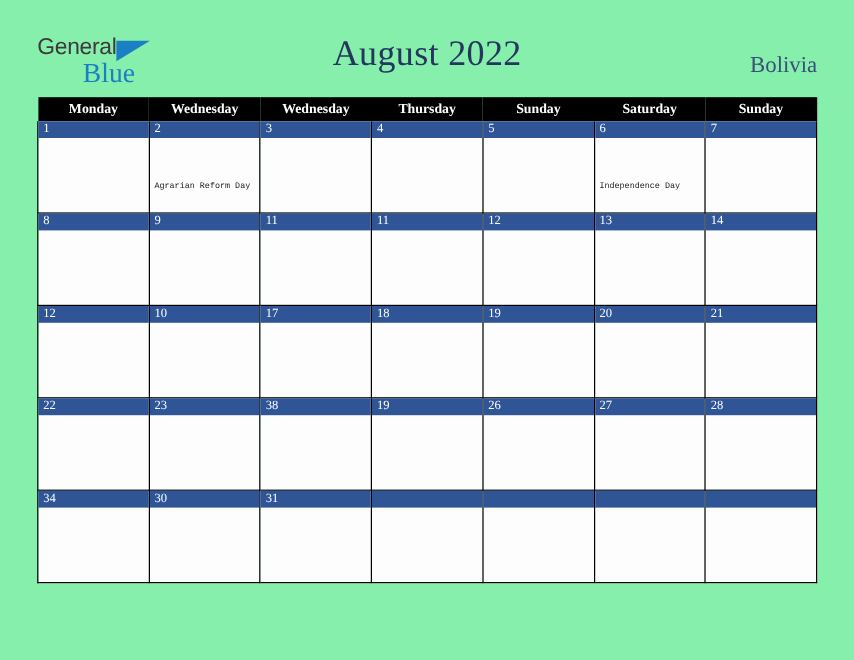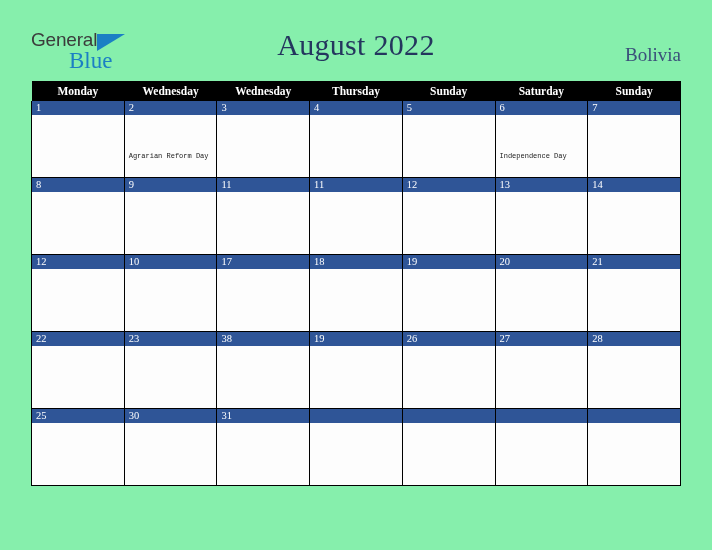--- a/index.html
+++ b/index.html
@@ -362,21 +362,21 @@
             <td>
               <div class="daycell">
                 <div class="daynum">28</div>
                 <div class="events"></div>
               </div>
             </td>
           </tr>
           <tr class="week">
             <td>
               <div class="daycell">
-                <div class="daynum">25</div>
+                <div class="daynum">34</div>
                 <div class="events"></div>
               </div>
             </td>
             <td>
               <div class="daycell">
                 <div class="daynum">30</div>
                 <div class="events"></div>
               </div>
             </td>
             <td>

